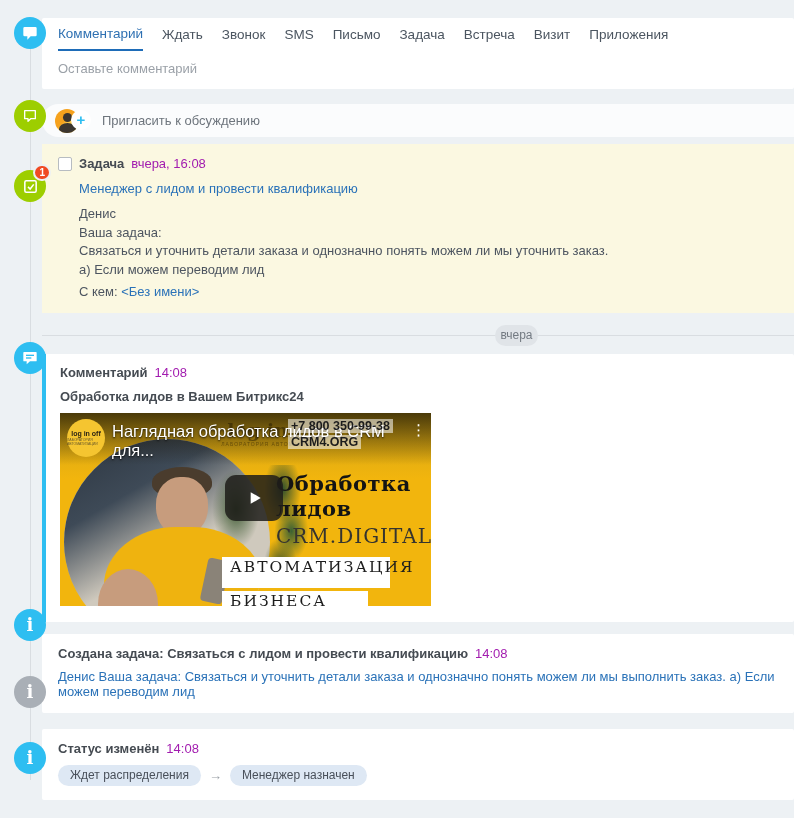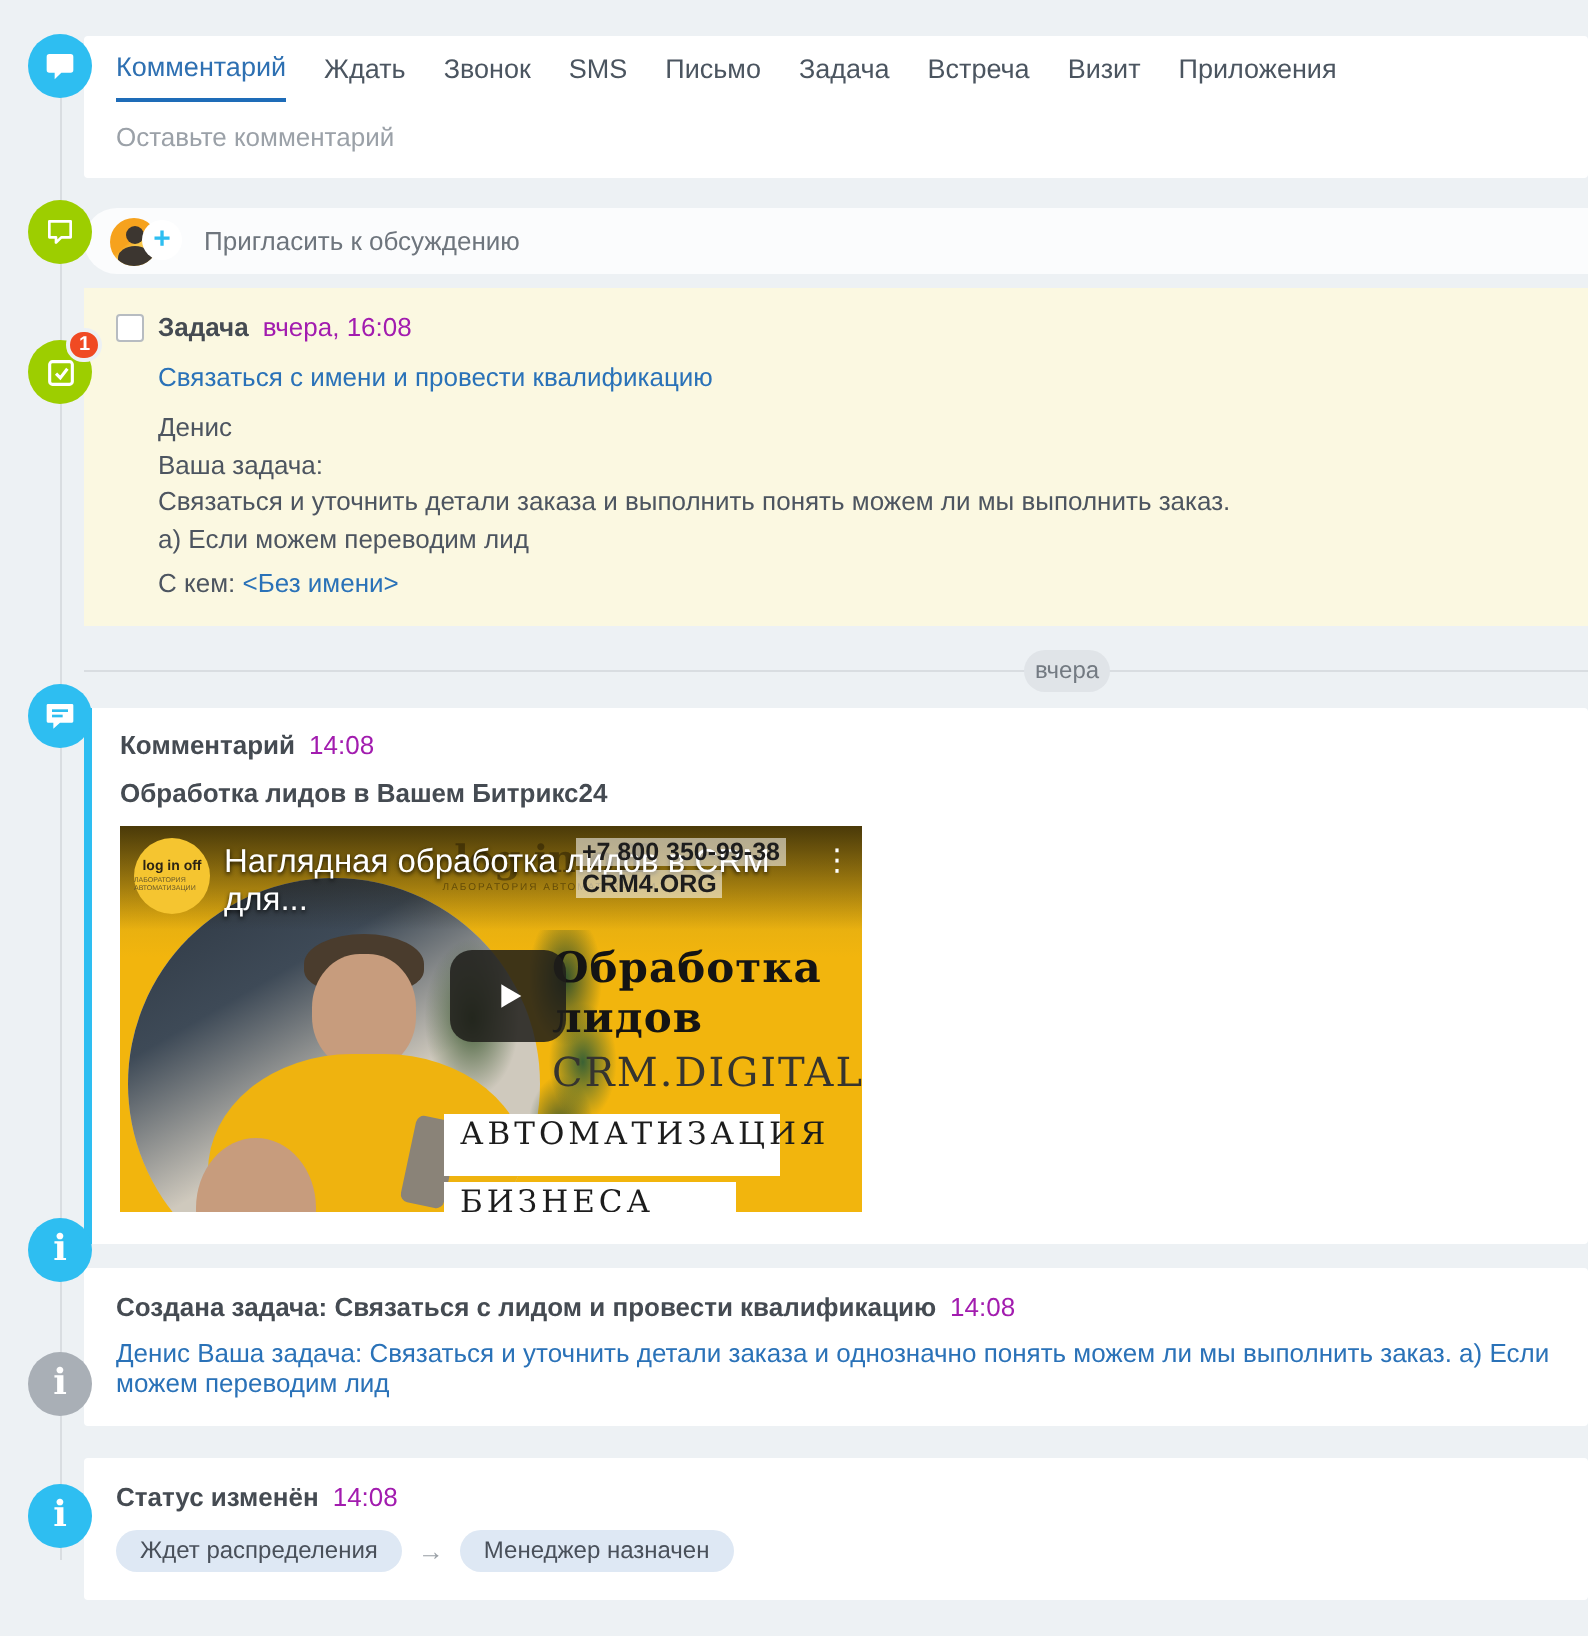--- a/index.html
+++ b/index.html
@@ -49,21 +49,21 @@
   .avatar .bodyv { position:absolute; left:4px; top:14px; width:17px; height:12px; border-radius:50% 50% 0 0; background:#3c3630; }
   .plus-badge { position:absolute; left:16px; top:1px; width:20px; height:20px; border-radius:50%;
     background:#fff; color:#2ebef1; font-size:15px; font-weight:bold; text-align:center; line-height:19px; }
   .invite-label { margin-left:9px; color:#6e757d; }
 
   
   .divider { position:relative; height:21px; }
   .divider .line { position:absolute; left:0; right:0; top:10px; height:1px; background:#d9dde1; }
   .pill-badge { position:absolute; top:0; height:21px; border-radius:11px; text-align:center; }
   .planned { left:446px; width:90px; background:#9ed400; color:#fff; font-size:11.5px; font-weight:bold; line-height:21px; }
-  .dayb { left:470px; width:43px; background:#e0e4e8; color:#737a82; font-size:12px; line-height:21px; }
+  .dayb { left:453px; width:43px; background:#e0e4e8; color:#737a82; font-size:12px; line-height:21px; }
   .div1 { margin-top:9px; }
   .div2 { margin-top:12px; }
 
   
   .task-card { margin-top:7px; background:#fbf8e1; padding:12px 16px 14px; min-height:130px; }
   .hdr { display:flex; align-items:center; gap:7px; }
   .hdr b { color:#454b52; }
   .time { color:#a21caf; }
   .checkbox { width:14px; height:14px; background:#fff; border:1px solid #b7bcc1; border-radius:2px; cursor:pointer; }
   .link { color:#2a72b8; cursor:pointer; text-decoration:none; }
@@ -202,25 +202,25 @@
     <span class="invite-label">Пригласить к обсуждению</span>
   </div>
 
 
   <div class="task-card">
     <div class="hdr">
       <div class="checkbox"></div>
       <b>Задача</b>
       <span class="time">вчера, 16:08</span>
     </div>
-    <div class="task-title"><a class="link">Связаться с имени и провести квалификацию</a></div>
+    <div class="task-title"><a class="link">Менеджер с лидом и провести квалификацию</a></div>
     <div class="task-body">
       <p>Денис</p>
       <p>Ваша задача:</p>
-      <p>Связаться и уточнить детали заказа и выполнить понять можем ли мы выполнить заказ.</p>
+      <p>Связаться и уточнить детали заказа и однозначно понять можем ли мы уточнить заказ.</p>
       <p>а) Если можем переводим лид</p>
     </div>
     <div class="task-with">
       <span>С кем:</span>
       <a class="link">&lt;Без имени&gt;</a>
     </div>
   </div>
 
   <div class="divider div2">
     <div class="line"></div>

